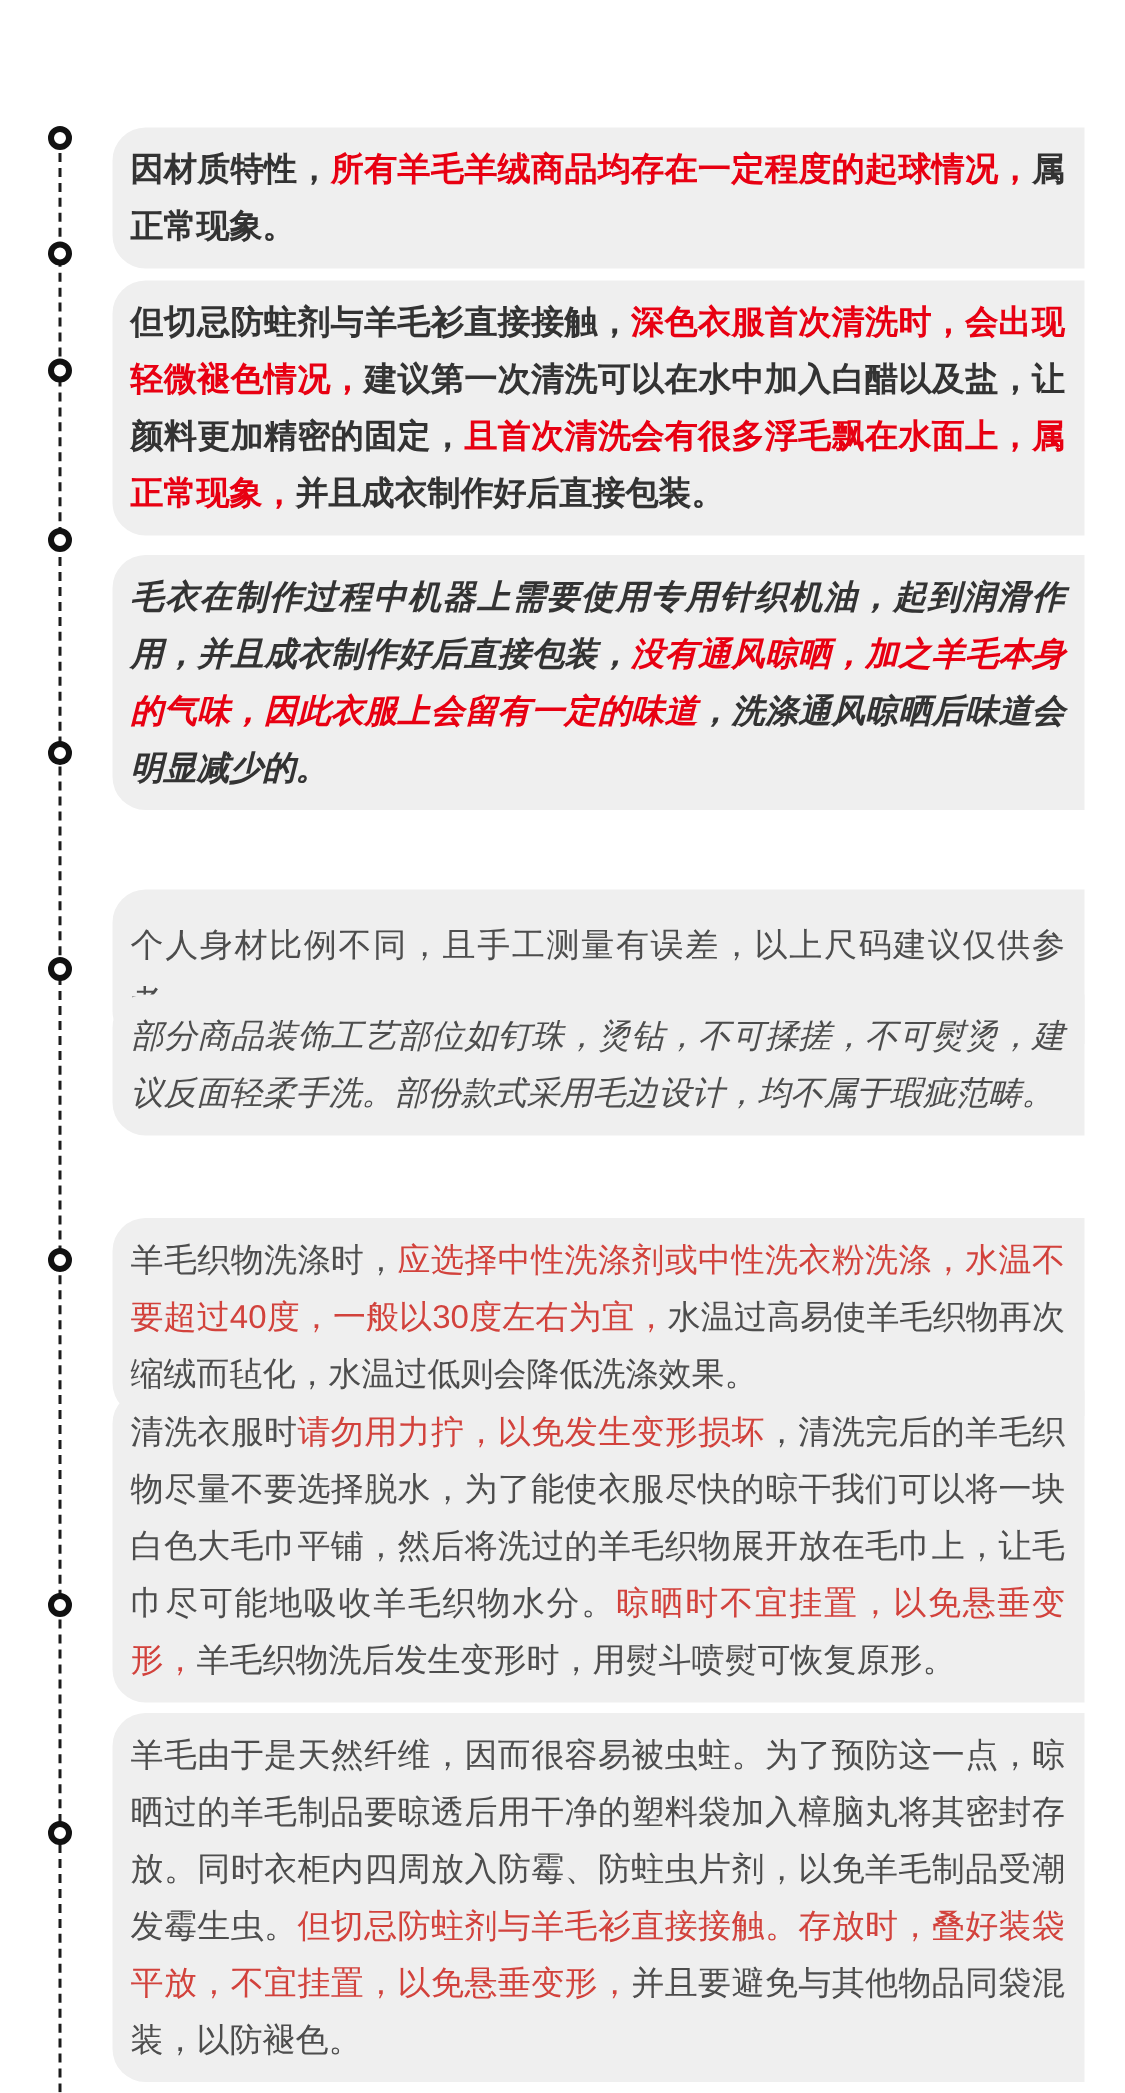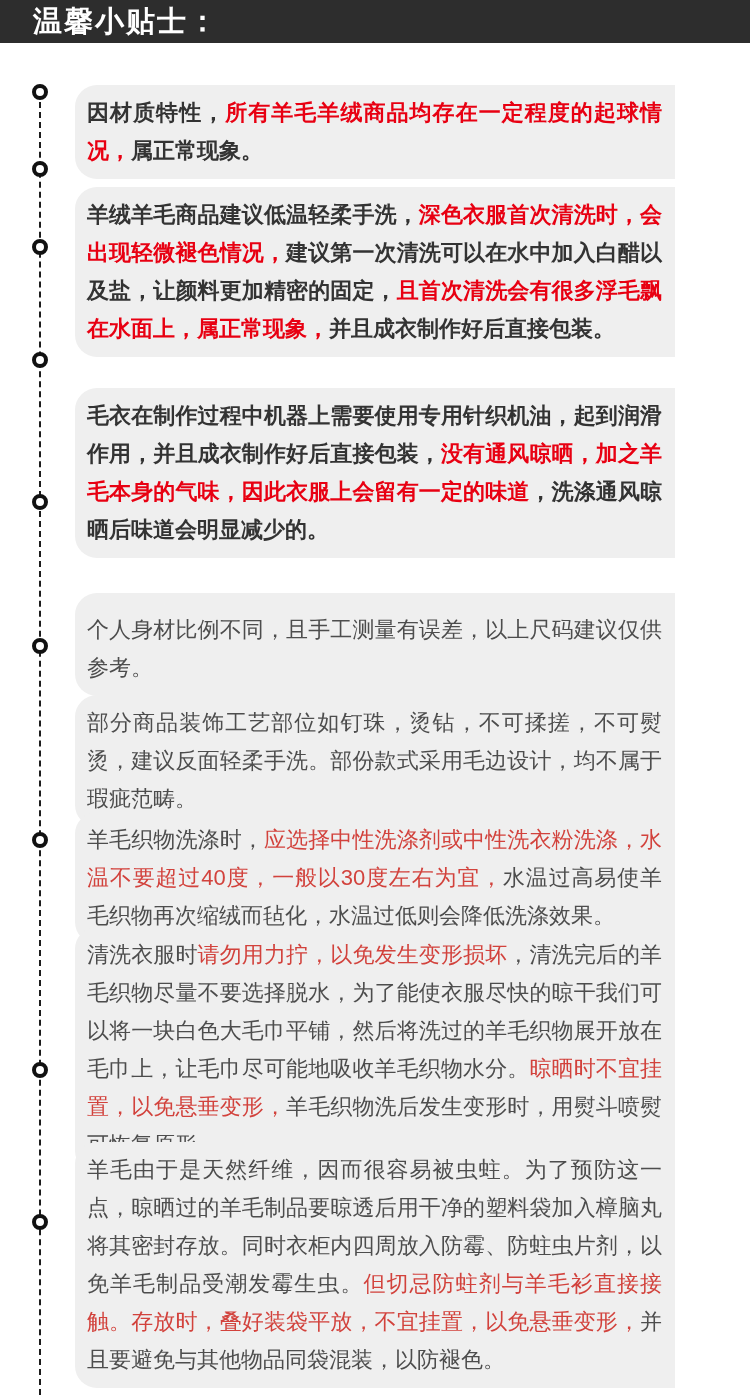--- a/index.html
+++ b/index.html
@@ -44,66 +44,63 @@
     height: 8px;
     background: #ffffff;
     border: 4px solid #111111;
     border-radius: 50%;
     box-sizing: content-box;
   }
   
   .tip {
     position: absolute;
     left: 75px;
-    width: 600px;
+    width: 648px;
     box-sizing: border-box;
     background: #efefef;
     border-radius: 22px 0 0 22px;
     padding: 9px 13px 9px 12px;
     font-size: 22px;
     line-height: 38px;
     color: #4d4d4d;
     font-weight: 400;
     text-align: justify;
   }
   .tip.bold { font-weight: 700; color: #333333; }
   .tip .seg.red { color: #d2423c; }
   .tip.bold .seg.red { color: #e80012; }
   .t0 { top: 85px;   min-height: 80px;  }
   .t1 { top: 187px;  min-height: 168px; }
-  .t2 { top: 388px;  min-height: 167px; }
+  .t2 { top: 370px;  min-height: 167px; font-style: italic; }
   .t3 { top: 593px;  min-height: 75px; padding-top: 18px; }
-  .t4 { top: 695px;  min-height: 89px;  }
+  .t4 { top: 663px;  min-height: 89px; font-style: italic;  }
   .t5 { top: 812px;  min-height: 118px; }
   .t6 { top: 927px;  min-height: 190px; }
   .t7 { top: 1142px; min-height: 238px; }
 </style>
 </head>
 <body>
 
 <div class="page">
 
-  <header class="header-bar">
-    <h1 class="page-title">温馨小贴士：</h1>
-  </header>
 
   <div class="rail-line"></div>
   <span class="dot" style="top:84px"></span>
   <span class="dot" style="top:161px"></span>
   <span class="dot" style="top:239px"></span>
   <span class="dot" style="top:352px"></span>
   <span class="dot" style="top:494px"></span>
   <span class="dot" style="top:638px"></span>
   <span class="dot" style="top:832px"></span>
   <span class="dot" style="top:1062px"></span>
   <span class="dot" style="top:1214px"></span>
 
   <main>
     <section class="tip t0 bold"><span class="seg black">因材质特性，</span><span class="seg red">所有羊毛羊绒商品均存在一定程度的起球情况，</span><span class="seg black">属正常现象。</span></section>
-    <section class="tip t1 bold"><span class="seg black">羊绒羊毛商品建议低温轻柔手洗，</span><span class="seg red">深色衣服首次清洗时，会出现轻微褪色情况，</span><span class="seg black">建议第一次清洗可以在水中加入白醋以及盐，让颜料更加精密的固定，</span><span class="seg red">且首次清洗会有很多浮毛飘在水面上，属正常现象，</span><span class="seg black">并且成衣制作好后直接包装。</span></section>
+    <section class="tip t1 bold"><span class="seg black">但切忌防蛀剂与羊毛衫直接接触，</span><span class="seg red">深色衣服首次清洗时，会出现轻微褪色情况，</span><span class="seg black">建议第一次清洗可以在水中加入白醋以及盐，让颜料更加精密的固定，</span><span class="seg red">且首次清洗会有很多浮毛飘在水面上，属正常现象，</span><span class="seg black">并且成衣制作好后直接包装。</span></section>
     <section class="tip t2 bold"><span class="seg black">毛衣在制作过程中机器上需要使用专用针织机油，起到润滑作用，并且成衣制作好后直接包装，</span><span class="seg red">没有通风晾晒，加之羊毛本身的气味，因此衣服上会留有一定的味道</span><span class="seg black">，洗涤通风晾晒后味道会明显减少的。</span></section>
     <section class="tip t3 regular"><span class="seg black">个人身材比例不同，且手工测量有误差，以上尺码建议仅供参考。</span></section>
     <section class="tip t4 regular"><span class="seg black">部分商品装饰工艺部位如钉珠，烫钻，不可揉搓，不可熨烫，建议反面轻柔手洗。部份款式采用毛边设计，均不属于瑕疵范畴。</span></section>
     <section class="tip t5 regular"><span class="seg black">羊毛织物洗涤时，</span><span class="seg red">应选择中性洗涤剂或中性洗衣粉洗涤，水温不要超过40度，一般以30度左右为宜，</span><span class="seg black">水温过高易使羊毛织物再次缩绒而毡化，水温过低则会降低洗涤效果。</span></section>
     <section class="tip t6 regular"><span class="seg black">清洗衣服时</span><span class="seg red">请勿用力拧，以免发生变形损坏</span><span class="seg black">，清洗完后的羊毛织物尽量不要选择脱水，为了能使衣服尽快的晾干我们可以将一块白色大毛巾平铺，然后将洗过的羊毛织物展开放在毛巾上，让毛巾尽可能地吸收羊毛织物水分。</span><span class="seg red">晾晒时不宜挂置，以免悬垂变形，</span><span class="seg black">羊毛织物洗后发生变形时，用熨斗喷熨可恢复原形。</span></section>
     <section class="tip t7 regular"><span class="seg black">羊毛由于是天然纤维，因而很容易被虫蛀。为了预防这一点，晾晒过的羊毛制品要晾透后用干净的塑料袋加入樟脑丸将其密封存放。同时衣柜内四周放入防霉、防蛀虫片剂，以免羊毛制品受潮发霉生虫。</span><span class="seg red">但切忌防蛀剂与羊毛衫直接接触。存放时，叠好装袋平放，不宜挂置，以免悬垂变形，</span><span class="seg black">并且要避免与其他物品同袋混装，以防褪色。</span></section>
   </main>
 
 </div>
 

